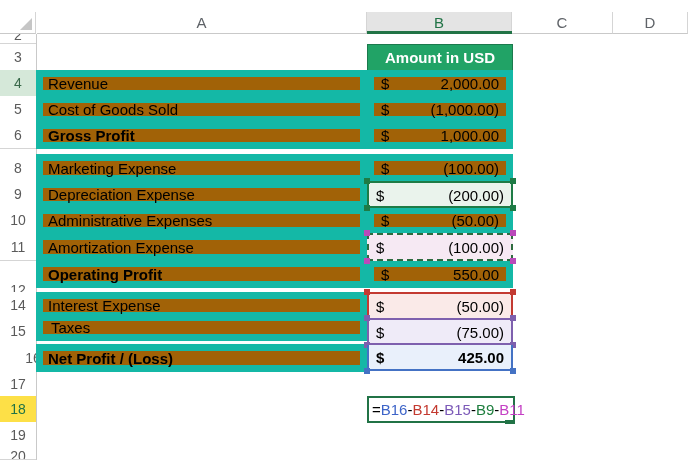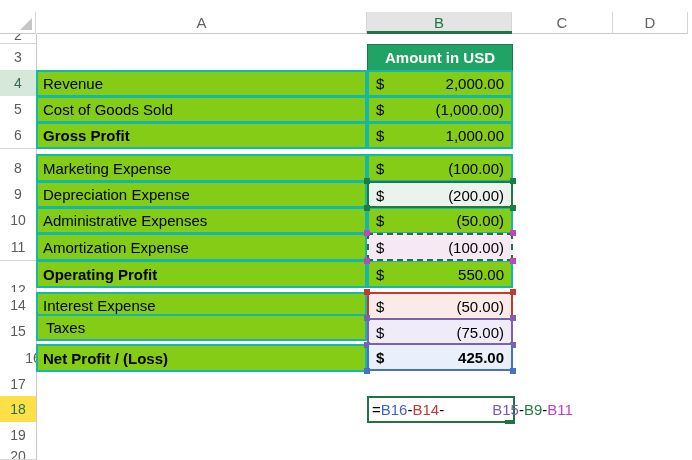--- a/index.html
+++ b/index.html
@@ -19,21 +19,21 @@
   
   #rowhead-border{position:absolute;left:36px;top:34px;width:1px;height:426px;background:#c9c9c9;}
   .rn{position:absolute;left:0;width:36px;box-sizing:border-box;
       border-bottom:1px solid #d5d5d5;display:flex;align-items:center;justify-content:center;
       font-size:14px;color:#5a5a5a;background:#ffffff;overflow:hidden;}
   .rn.green{background:#d5e8d9;color:#39694a;}
   .rn.active{background:#fde047;color:#217346;}
   .rn.clip-top{align-items:flex-end;}
   .rn.clip-bottom{align-items:flex-start;}
   
-  .cell{position:absolute;box-sizing:border-box;background:#84cc16;border:2px solid #14b8a6;
+  .cell{position:absolute;box-sizing:border-box;background:#a16207;border:7px solid #14b8a6;
         font-size:15px;color:#000;display:flex;align-items:center;}
   .ca{left:36px;width:331px;padding-left:5px;}
   .cb{left:367px;width:146px;}
   .cb .dollar{position:absolute;left:7px;}
   .cb .amt{position:absolute;right:7px;}
   .bold{font-weight:bold;}
   .hdr{background:#21a366;color:#ffffff;font-weight:bold;justify-content:center;padding-left:0;border:1px solid #1b7a4d;}
   
   .ref{position:absolute;left:367px;width:146px;box-sizing:border-box;}
   .ref .dollar{position:absolute;left:7px;top:50%;transform:translateY(-50%);font-size:15px;}
@@ -162,21 +162,21 @@
   </div>
   <div class="hd" style="left:364px;top:368px;background:#4472c4;"></div>
   <div class="hd" style="left:510px;top:368px;background:#4472c4;"></div>
 
   <div id="b18">
     <span style="color: rgb(0, 0, 0);">=</span>
       <span style="color: rgb(61, 100, 200);">B16</span>
       <span style="color: rgb(0, 0, 0);">-</span>
       <span style="color: rgb(195, 57, 47);">B14</span>
       <span style="color: rgb(0, 0, 0);">-</span>
-      <span style="color: rgb(124, 90, 184); margin-left: 48px;">B15</span>
+      <span style="color: rgb(124, 90, 184);">B15</span>
       <span style="color: rgb(0, 0, 0);">-</span>
       <span style="color: rgb(30, 126, 62);">B9</span>
       <span style="color: rgb(0, 0, 0);">-</span>
       <span style="color: rgb(196, 63, 196);">B11</span>
       <span class="caret"></span>
   </div>
   <div id="b18-fill"></div>
 
 </div>
 

